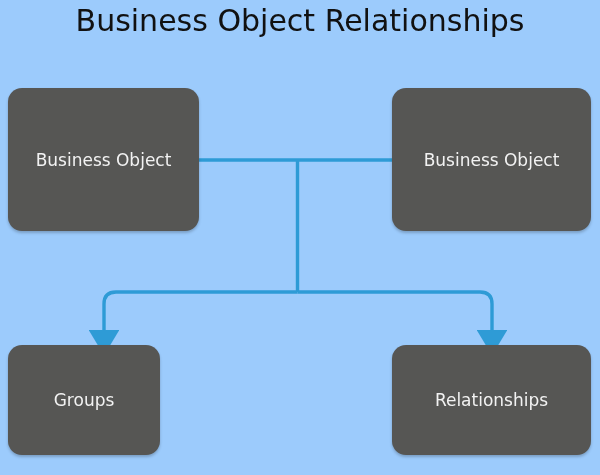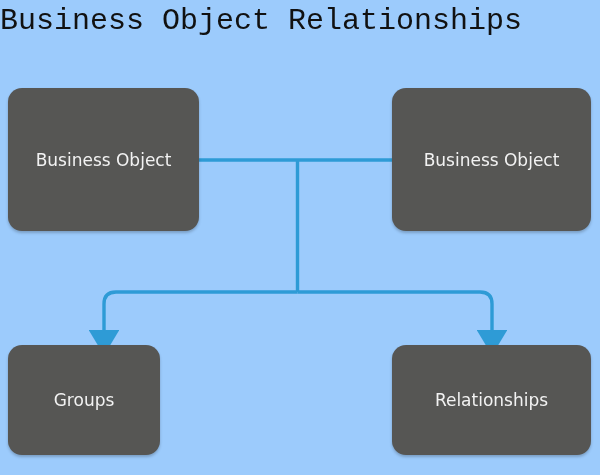--- a/index.html
+++ b/index.html
@@ -17,26 +17,26 @@
     position: relative;
     width: 600px;
     height: 475px;
     background: #9ccbfc;
   }
   .title {
     position: absolute;
     left: 0;
     top: 3px;
     width: 600px;
+    text-align: center;
     font-size: 30px;
     line-height: 36px;
     color: #111111;
     letter-spacing: 0px;
     white-space: nowrap;
-    font-family: Liberation Mono, monospace;
   }
   .connectors {
     position: absolute;
     left: 0;
     top: 0;
     width: 600px;
     height: 475px;
     pointer-events: none;
   }
   .node {

